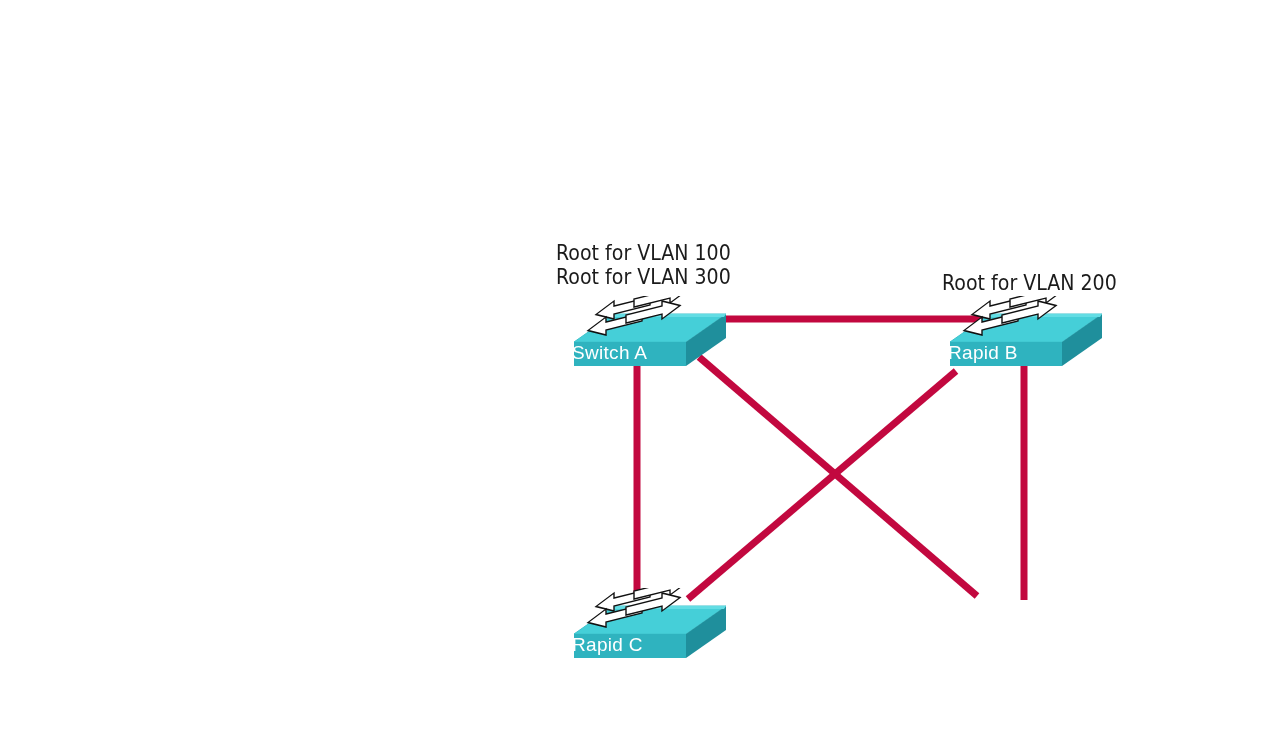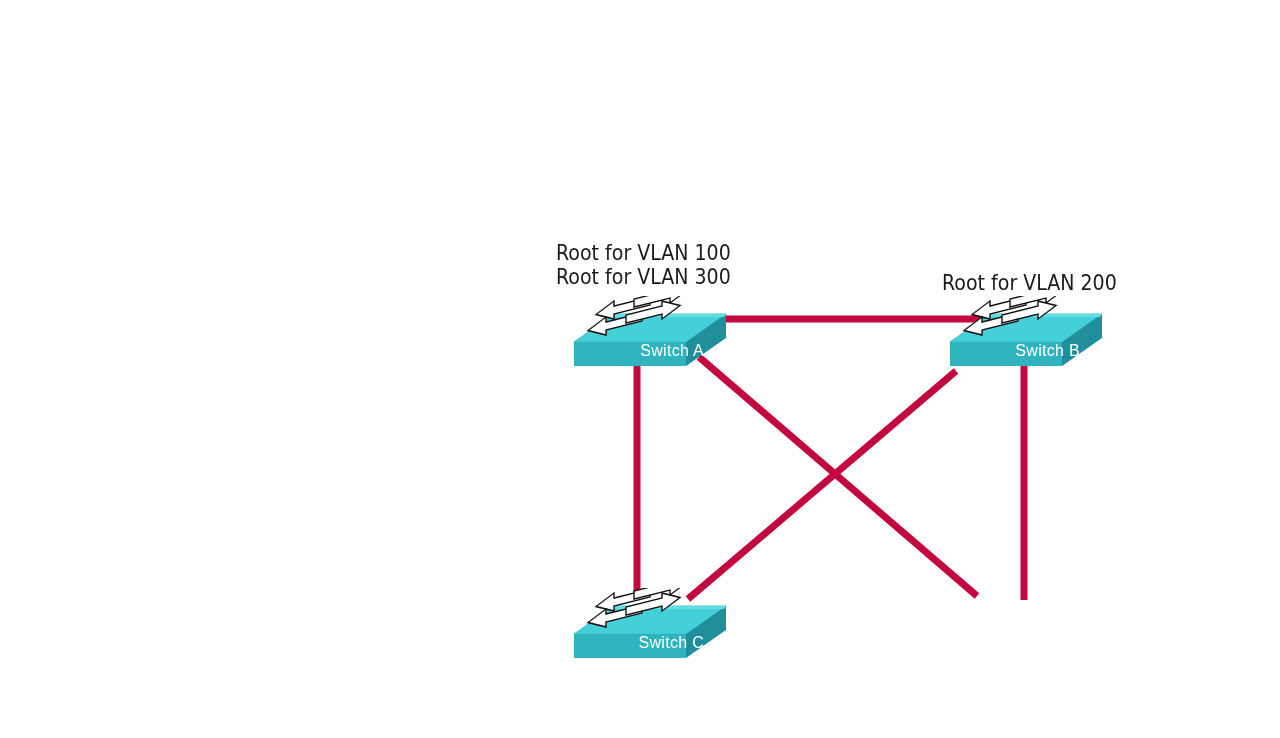--- a/index.html
+++ b/index.html
@@ -85,23 +85,23 @@
     position: absolute;
     width: 160px;
     height: 86px;
   }
   .switch svg { display: block; }
   .switch-label {
     position: absolute;
     left: 0;
     top: 46px;
     width: 132px;
-    text-align: right;
+    text-align: left;
     font-family: "Liberation Sans", sans-serif;
-    font-size: 16px;
+    font-size: 19px;
     color: #ffffff;
     letter-spacing: 0.3px;
     pointer-events: none;
   }
 
   #switch-a { left: 572px; top: 296px; }
   #switch-b { left: 948px; top: 296px; }
   #switch-c { left: 572px; top: 588px; }
   #switch-d { left: 948px; top: 588px; }
 </style>
@@ -181,38 +181,38 @@
             <use href="#sw-arrow-l"></use>
           </g>
         <g transform="translate(60,-24)">
             <use href="#sw-arrow-r"></use>
           </g>
         <g transform="translate(52,-10)">
             <use href="#sw-arrow-r"></use>
           </g>
       </g>
     </svg>
-    <div class="switch-label">Switch B</div>
+    <div class="switch-label">Rapid B</div>
   </div>
 
   <div class="switch" id="switch-c">
     <svg width="160" height="86" viewBox="0 0 160 86">
       <use href="#switch-body"></use>
       <g transform="translate(2,46) skewY(-14)">
         <g transform="translate(22,-22)">
             <use href="#sw-arrow-l"></use>
           </g>
         <g transform="translate(14,-8)">
             <use href="#sw-arrow-l"></use>
           </g>
         <g transform="translate(60,-24)">
             <use href="#sw-arrow-r"></use>
           </g>
         <g transform="translate(52,-10)">
             <use href="#sw-arrow-r"></use>
           </g>
       </g>
     </svg>
-    <div class="switch-label">Switch C</div>
+    <div class="switch-label">Rapid C</div>
   </div>
 
 
 </div>
 
 </body></html>

